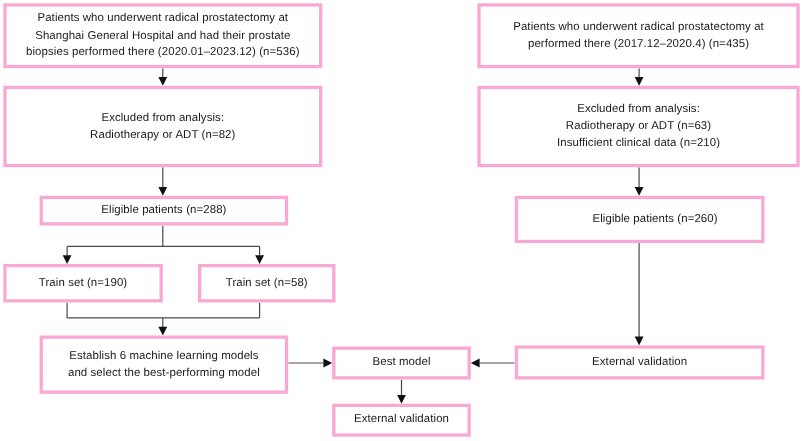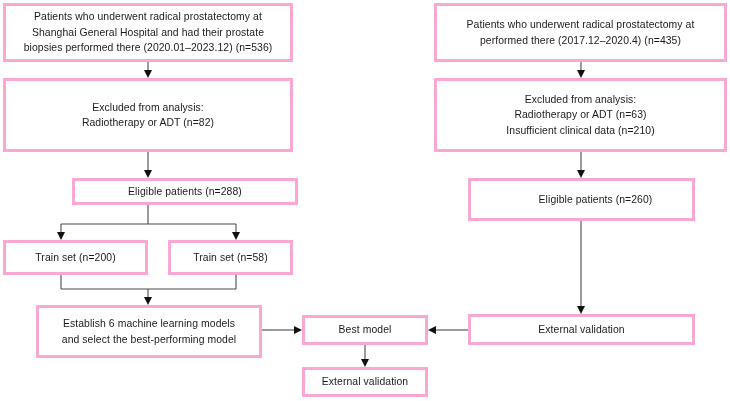--- a/index.html
+++ b/index.html
@@ -111,33 +111,33 @@
     <span class="ln">Excluded from analysis:</span>
     <span class="ln">Radiotherapy or ADT (n=82)</span>
   </div>
 
   <div class="node" style="left:434px; top:78px; width:293px; height:74px;">
     <span class="ln">Excluded from analysis:</span>
     <span class="ln">Radiotherapy or ADT (n=63)</span>
     <span class="ln">Insufficient clinical data (n=210)</span>
   </div>
 
-  <div class="node" style="left:36px; top:178px; width:226px; height:27px;margin-left:36px;">
+  <div class="node" style="left:36px; top:178px; width:226px; height:27px;">
     <span class="ln">Eligible patients (n=288)</span>
   </div>
 
   <div class="node" style="left:468px; top:178px; width:227px; height:43px;padding-left:32px;">
     <span class="ln">Eligible patients (n=260)</span>
   </div>
 
   <div class="node" style="left:3px; top:240px; width:145px; height:35px;">
-    <span class="ln">Train set (n=200)</span>
+    <span class="ln">Train set (n=190)</span>
   </div>
 
-  <div class="node" style="left:168px; top:240px; width:125px; height:35px;text-align:center;">
+  <div class="node" style="left:180px; top:240px; width:125px; height:35px;text-align:center;">
     <span class="ln">Train set (n=58)</span>
   </div>
 
   <div class="node" style="left:36px; top:305px; width:226px; height:53px;">
     <span class="ln">Establish 6 machine learning models</span>
     <span class="ln">and select the best-performing model</span>
   </div>
 
   <div class="node" style="left:302px; top:315px; width:126px; height:30px;">
     <span class="ln">Best model</span>

